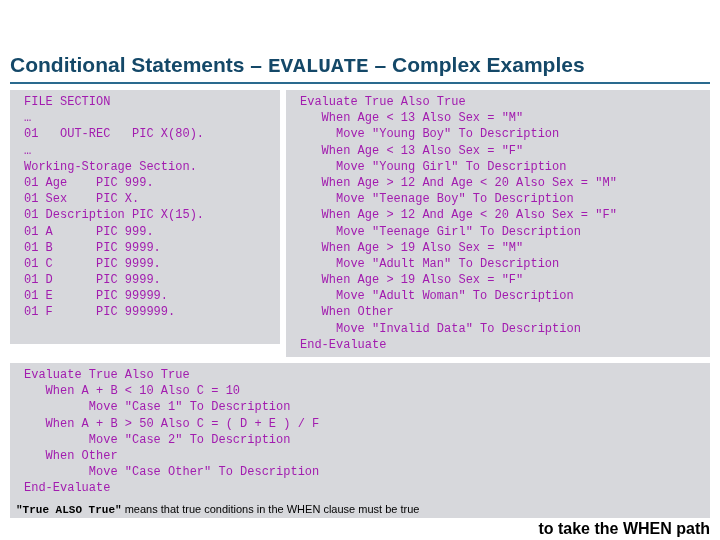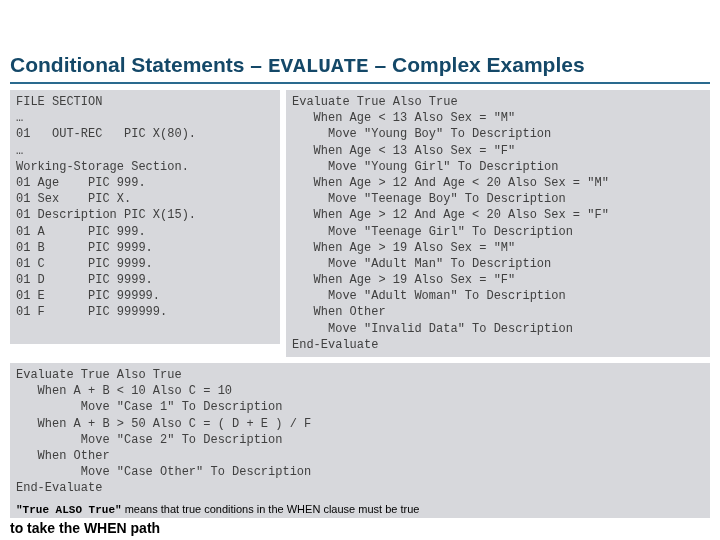--- a/index.html
+++ b/index.html
@@ -31,26 +31,26 @@
   .title .mono {
     font-family: "Courier New", monospace;
     font-weight: bold;
   }
   .cols {
     display: flex;
     gap: 6px;
   }
   .code-box {
     background: #d7d8dc;
-    color: #404040;
+    color: #a21caf;
     font-family: "Courier New", monospace;
     font-size: 12px;
     line-height: 1.35;
     white-space: pre;
-    padding: 4px 6px;
+    padding: 4px 14px;
     box-sizing: border-box;
   }
   .left {
     width: 270px;
     height: 254px;
   }
   .right {
     flex: 1;
     min-height: 254px;
   }
@@ -68,22 +68,22 @@
     box-sizing: border-box;
   }
   .footnote .q {
     font-family: "Courier New", monospace;
     font-weight: bold;
   }
   .footnote .tail {
     font-family: Arial, sans-serif;
   }
   .footnote2 {
-    text-align: left;
-    font-size: 14px;
+    text-align: right;
+    font-size: 16px;
     font-weight: bold;
     color: #000;
     margin-top: 2px;
   }
   .pagenum {
     text-align: center;
     font-size: 9px;
     color: #000;
     margin-top: 2px;
   }

